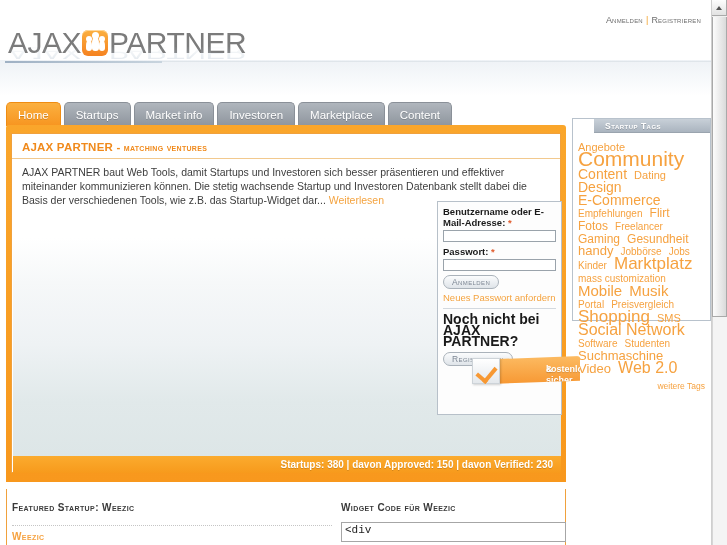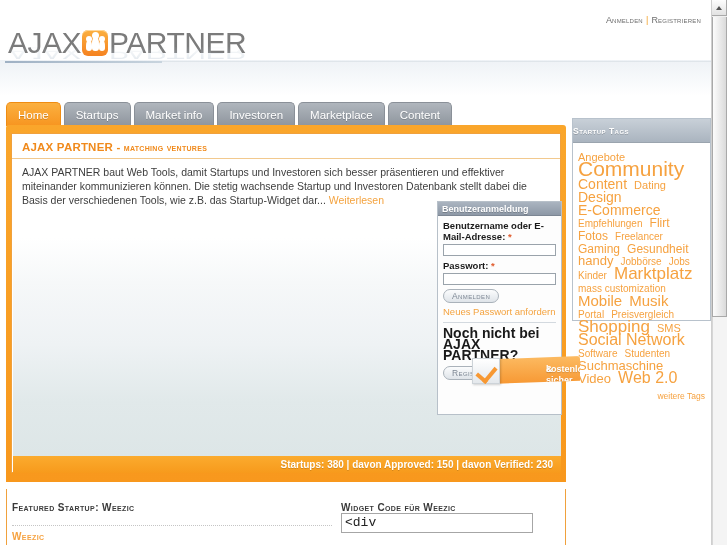--- a/index.html
+++ b/index.html
@@ -258,27 +258,28 @@
   }
 
   
   #sidebar {
     position:absolute; left: 572px; top: 118px;
     width: 139px; height: 203px;
     background:#fff;
     border:1px solid #b8c2cc;
   }
   #sidebar-head {
-    height:24px;
+    height:14px;
     background: linear-gradient(#c8d0d8,#aab4bf);
     border-bottom:1px solid #9aa4ae;
     color:#fff; font-size:8.5px; font-weight:bold;
     font-variant:small-caps; letter-spacing:.5px;
-    display:flex; align-items:center; padding-left:0;
+    display:flex; align-items:center; padding-left:11px;
     text-shadow:0 1px 0 rgba(0,0,0,.18);
+    margin-left:21px;
   }
   #tagcloud { padding: 8px 5px 4px 5px; line-height: 12px; }
   #tagcloud a {
     color:#f6a240; text-decoration:none;
     margin-right:4px; white-space:nowrap;
     display:inline;
   }
   .more-tags {
     text-align:right; padding: 2px 5px 0 0;
     font-size:8.5px;
@@ -295,24 +296,24 @@
   .bt-title {
     font-size:10px; font-weight:bold; color:#3a3a3a;
     font-variant: small-caps; letter-spacing:.4px;
   }
   .bt-dotted { border-top:1px dotted #c5c5c5; margin-top:12px; }
   .weezic-name {
     margin-top:5px; font-size:10px; font-weight:bold;
     color:#f6a240; font-variant:small-caps; letter-spacing:.4px;
   }
   .widget-area {
-    width: 192px; height: 20px;
+    margin-top:9px; width: 225px; height: 20px;
     border:1px solid #a6a6a6; background:#fff;
     font-family:"Liberation Mono", monospace;
-    font-size:13px; color:#222; padding:1px 3px;
+    font-size:11px; color:#222; padding:1px 3px;
     resize:none; overflow:hidden;
   }
   #frame-left-edge {
     position:absolute; left:6px; top:482px; width:560px; height:7px;
     background:#fff;
   }
   .bt-side-border {
     position:absolute; left:6px; top:489px; width:1px; height:56px;
     background:#f0a13d;
   }
@@ -370,21 +371,20 @@
 
       <div id="content-head">
         <div class="ch-title"><span>AJAX PARTNER - </span><span class="sub">matching ventures</span></div>
       </div>
 
       <div id="content-body">
         <span>AJAX PARTNER baut Web Tools, damit Startups und Investoren sich besser präsentieren und effektiver miteinander kommunizieren können. Die stetig wachsende Startup und Investoren Datenbank stellt dabei die Basis der verschiedenen Tools, wie z.B. das Startup-Widget dar... </span><a href="#">Weiterlesen</a>
       </div>
 
       <div id="login-panel">
-        <div id="login-head">Benutzeranmeldung</div>
         <div class="login-body">
           <div class="f-label"><span>Benutzername oder E-Mail-Adresse:</span> <span class="req">*</span></div>
           <input class="f-input" type="text" value="" style="">
           <div class="f-label"><span>Passwort:</span> <span class="req">*</span></div>
           <input class="f-input" type="password" value="" style="">
           <div class="btn-pill">Anmelden</div>
           <a href="#" class="link-orange">Neues Passwort anfordern</a>
           <div class="login-div"></div>
           <div class="reg-q">Noch nicht bei AJAX PARTNER?</div>
           <div style="height:5px"></div>

